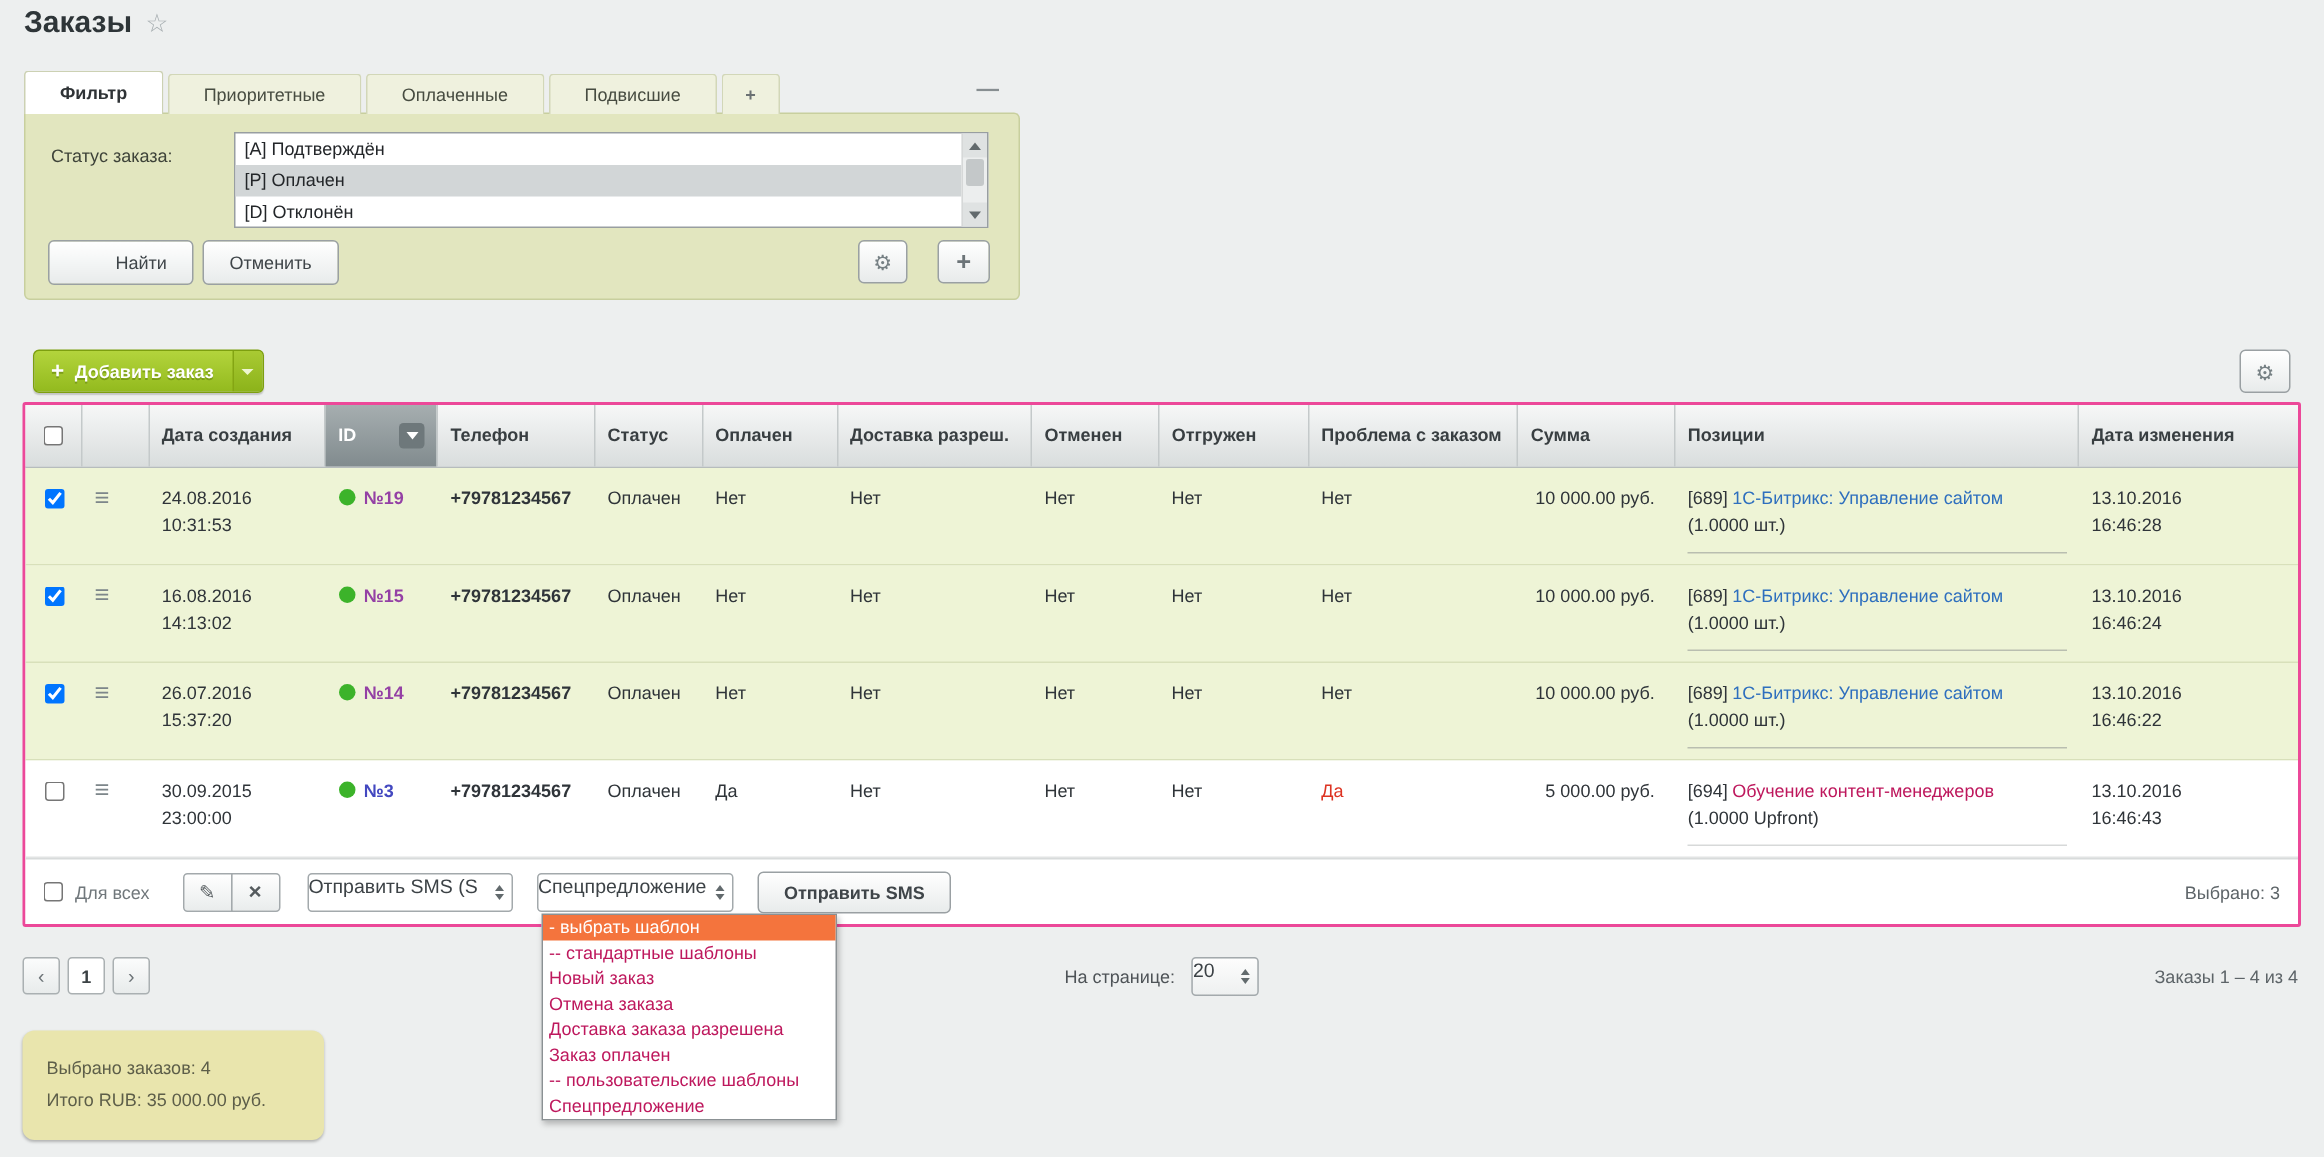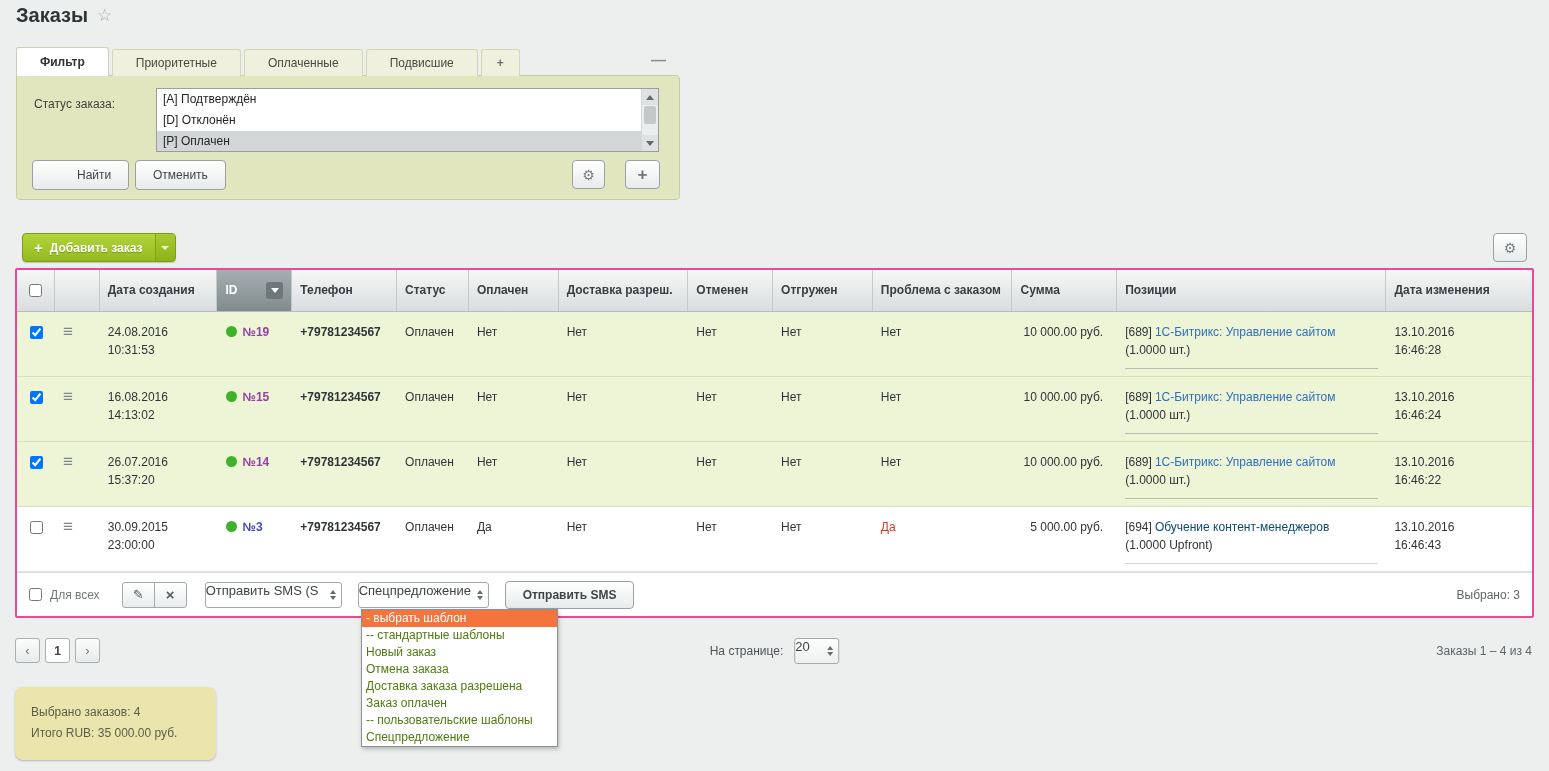--- a/index.html
+++ b/index.html
@@ -95,21 +95,21 @@
   .pre { white-space:pre-line; }
   .dot { display:inline-block; width:11px; height:11px; border-radius:50%; background:#3cb32a; margin-right:6px; vertical-align:-1px; }
   .order-link { font-weight:bold; text-decoration:none; cursor:pointer; }
   .order-link.visited { color:#9440a5; }
   .order-link.blue { color:#4348c0; }
   .phone { font-weight:bold; }
   .cell.c11 { text-align:right; padding-right:14px; }
   .pos { padding-bottom:9px; border-bottom:1px solid #b9beb0; }
   .grow.plain .pos { border-bottom-color:#d7d9d9; }
   .pos-link { color:#2e6fbe; cursor:pointer; margin-left:3px; }
-  .pos-link.plainlink { color:#0c4a6e; }
+  .pos-link.plainlink { color:#be185d; }
   .red { color:#dd3322; }
 
   
   .gfoot { display:flex; align-items:center; height:44px; border-top:1px solid #d8dbdb; background:#fff; padding:0 12px; }
   .gfoot input[type=checkbox] { margin:0 8px 0 0; }
   .forall { color:#70777b; font-size:12px; margin-right:22px; }
   .btn-group { display:flex; margin-right:18px; }
   .gbtn { width:33px; height:26px; background:linear-gradient(#ffffff,#e9ecec); border:1px solid #a3a9ac; display:flex; align-items:center; justify-content:center; cursor:pointer; padding:0; }
   .gbtn.left { border-radius:3px 0 0 3px; }
   .gbtn.right { border-radius:0 3px 3px 0; margin-left:-1px; }
@@ -123,21 +123,21 @@
   .sms-select { width:137px; }
   .template-select { width:131px; }
   .spin { position:absolute; right:5px; top:50%; transform:translateY(-50%); display:flex; flex-direction:column; align-items:center; gap:2px; }
   .spin .tri-up { border-left-width:3px; border-right-width:3px; border-bottom-width:4px; }
   .spin .tri-down { border-left-width:3px; border-right-width:3px; border-top-width:4px; }
   .send-sms-btn { height:28px; font-weight:bold; }
   .selected-count { margin-left:auto; color:#5e6569; font-size:12px; }
 
   
   .dropdown { position:absolute; left:361px; top:609px; width:197px; background:#fff; border:1px solid #8b9194; box-shadow:1px 2px 4px rgba(0,0,0,0.25); z-index:30; }
-  .dd-item { height:17px; line-height:17px; padding:0 4px; font-size:12px; color:#4d7c0f; white-space:nowrap; overflow:hidden; cursor:pointer; }
+  .dd-item { height:17px; line-height:17px; padding:0 4px; font-size:12px; color:#be185d; white-space:nowrap; overflow:hidden; cursor:pointer; }
   .dd-item.hl { background:#f4743d; color:#fff; }
 
   
   .pager { position:absolute; left:15px; top:638px; width:1519px; height:30px; font-size:12px; }
   .pager-left { position:absolute; left:0; top:0; display:flex; gap:5px; }
   .pbtn { width:25px; height:25px; border:1px solid #aab0b2; border-radius:3px; background:linear-gradient(#fbfcfc,#e8ebeb); color:#6d7478; font-size:13px; display:flex; align-items:center; justify-content:center; cursor:pointer; padding:0; font-family:"Liberation Sans", sans-serif; }
   .pbtn.current { background:#fff; font-weight:bold; color:#3c4245; font-size:12px; }
   .pager-center { position:absolute; left:50%; transform:translateX(-50%); top:0; display:flex; align-items:center; gap:11px; color:#4e5357; }
   .perpage-select { width:45px; margin:0; background:linear-gradient(#fdfdfd,#eef0f0); }
   .pager-right { position:absolute; right:2px; top:6px; color:#5d6468; }
@@ -164,22 +164,22 @@
   <div class="tab">Подвисшие</div>
   <div class="tab tab-add">+</div>
 </div>
 <div class="collapse-btn">—</div>
 
 <div class="filter-panel">
   <div class="filter-label">Статус заказа:</div>
   <div class="listbox">
     <div class="lb-options">
       <div class="lb-option">[A] Подтверждён</div>
+      <div class="lb-option selected">[P] Оплачен</div>
       <div class="lb-option">[D] Отклонён</div>
-      <div class="lb-option selected">[P] Оплачен</div>
     </div>
     <div class="lb-scroll">
       <div class="sb-btn up">
           <span class="tri-up"></span>
         </div>
       <div class="sb-thumb"></div>
       <div class="sb-btn down">
           <span class="tri-down"></span>
         </div>
     </div>

